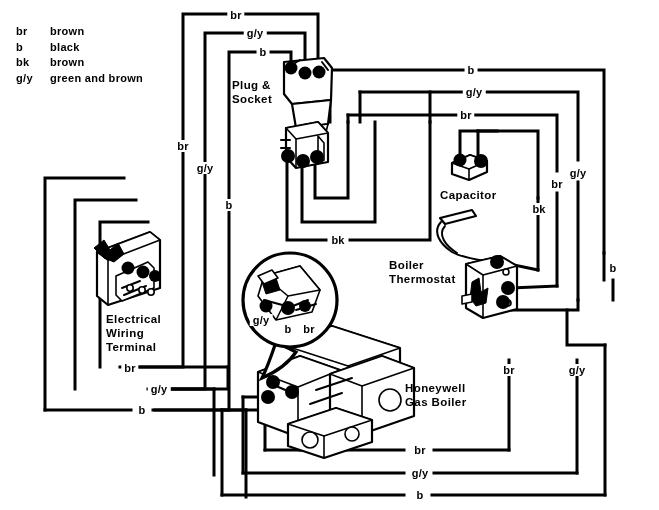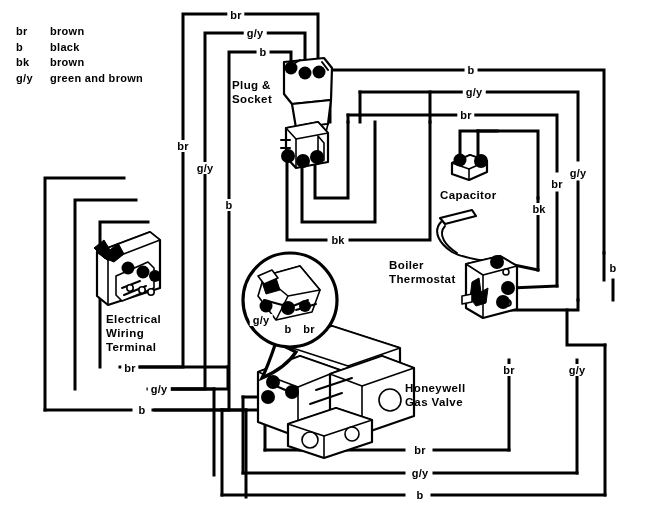--- a/index.html
+++ b/index.html
@@ -315,21 +315,21 @@
 
   <div class="comp-label" style="left:232px; top:78px;">Plug &amp;
 Socket</div>
   <div class="comp-label" style="left:440px; top:182px;margin-top:6px;">Capacitor</div>
   <div class="comp-label" style="left:389px; top:258px;">Boiler
 Thermostat</div>
   <div class="comp-label" style="left:106px; top:312px;">Electrical
 Wiring
 Terminal</div>
   <div class="comp-label" style="left:405px; top:381px;">Honeywell
-Gas Valve</div>
+Gas Boiler</div>
 
   <div class="wire-label" style="left:236px; top:15px;">br</div>
   <div class="wire-label" style="left:255px; top:33px;">g/y</div>
   <div class="wire-label" style="left:263px; top:52px;">b</div>
   <div class="wire-label" style="left:471px; top:70px;">b</div>
   <div class="wire-label" style="left:474px; top:92px;">g/y</div>
   <div class="wire-label" style="left:466px; top:115px;">br</div>
   <div class="wire-label" style="left:183px; top:146px;">br</div>
   <div class="wire-label" style="left:205px; top:168px;">g/y</div>
   <div class="wire-label" style="left:229px; top:205px;">b</div>

